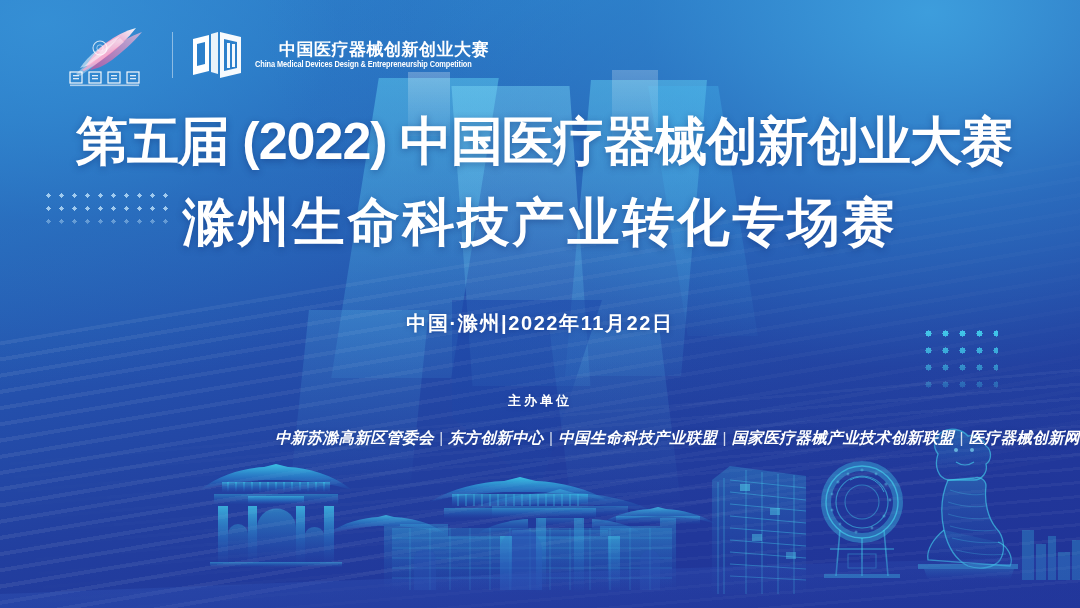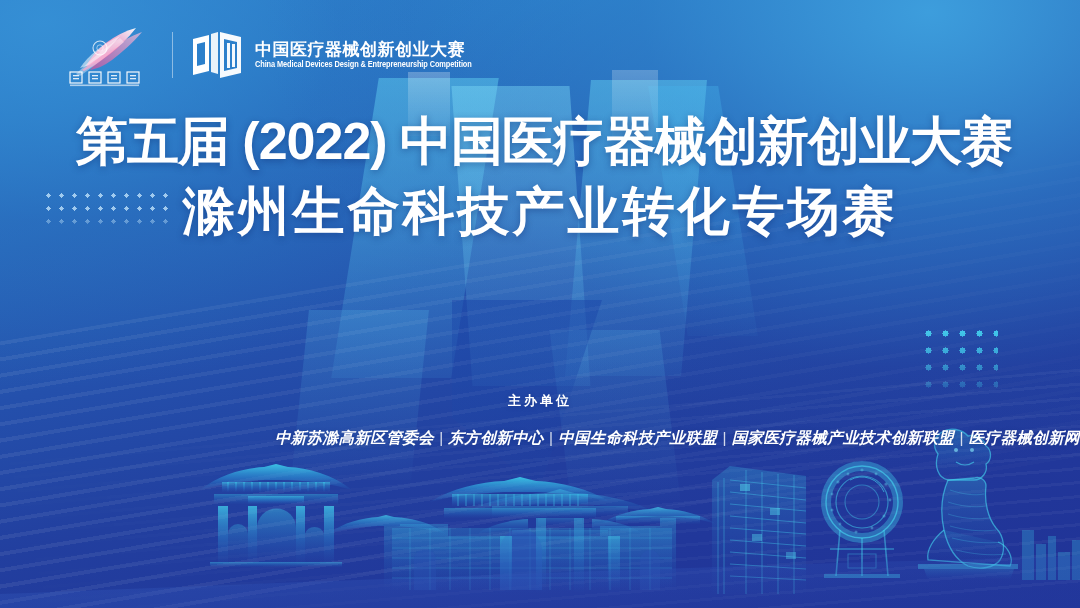--- a/index.html
+++ b/index.html
@@ -88,35 +88,35 @@
   
   .skyline{ position:absolute; left:0; bottom:0; width:1080px; height:190px; }
 
   
   .header{ position:absolute; left:62px; top:22px; display:flex; align-items:center; gap:18px; }
   .logo-ic{ width:92px; height:66px; position:relative; }
   .divider-v{ width:1px; height:46px; background:rgba(255,255,255,0.45); }
   .logo-cmd{ display:flex; align-items:center; gap:12px; }
   .cmd-mark{ width:52px; height:48px; }
   .cmd-txt{ display:flex; flex-direction:column; gap:2px; }
-  .cmd-cn{ font-size:17px; font-weight:bold; color:#ffffff; letter-spacing:0.5px; line-height:1.1; }
+  .cmd-cn{ font-size:17px; font-weight:bold; color:#ffffff; letter-spacing:0.5px; line-height:1.1;margin-left:24px; }
   .cmd-en{ font-size:7.4px; font-weight:bold; color:#ffffff; letter-spacing:-0.1px; line-height:1.1;
            transform:scaleY(1.12); transform-origin:left center; }
 
   
   .titles{ position:absolute; left:0; top:112px; width:1080px; text-align:center; }
   .t1{
     font-size:52px; font-weight:bold; color:#ffffff; line-height:1.12;
     letter-spacing:-1px; white-space:nowrap;
     text-shadow:0 2px 7px rgba(12,40,110,0.42);
     padding-left:8px;
   }
   .t2{
     font-size:52px; font-weight:bold; color:#ffffff; line-height:1.12;
-    letter-spacing:3px; white-space:nowrap; margin-top:12px;
+    letter-spacing:3px; white-space:nowrap; margin-top:23px;
     text-shadow:0 2px 7px rgba(12,40,110,0.42);
   }
 
   .where{
     position:absolute; left:0; top:310px; width:1080px; text-align:center;
     font-size:20px; font-weight:bold; color:#ffffff; letter-spacing:1.6px;
     text-shadow:0 1px 5px rgba(12,40,110,0.40);
   }
 
   .org-label{
@@ -380,20 +380,21 @@
         <div class="cmd-en">China Medical Devices Design &amp; Entrepreneurship Competition</div>
       </div>
     </div>
   </div>
 
   <div class="titles">
     <div class="t1">第五届 (2022) 中国医疗器械创新创业大赛</div>
     <div class="t2">滁州生命科技产业转化专场赛</div>
   </div>
 
+  <div class="where">中国·滁州|2022年11月22日</div>
 
   <div class="org-label">主办单位</div>
 
   <div class="org-list">
     <span>中新苏滁高新区管委会</span><span class="sep">|</span><span>东方创新中心</span><span class="sep">|</span><span>中国生命科技产业联盟</span><span class="sep">|</span><span>国家医疗器械产业技术创新联盟</span><span class="sep">|</span><span>医疗器械创新网</span>
   </div>
 
 </div>
 
 </body></html>

